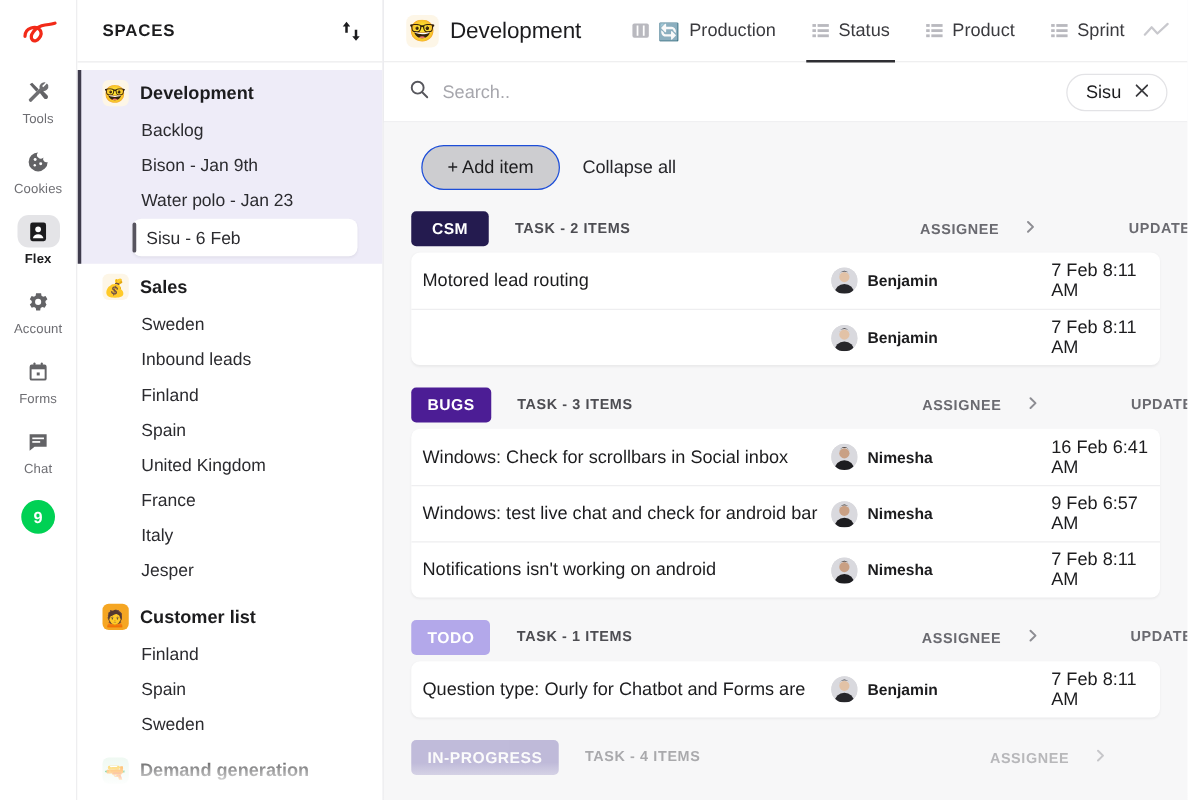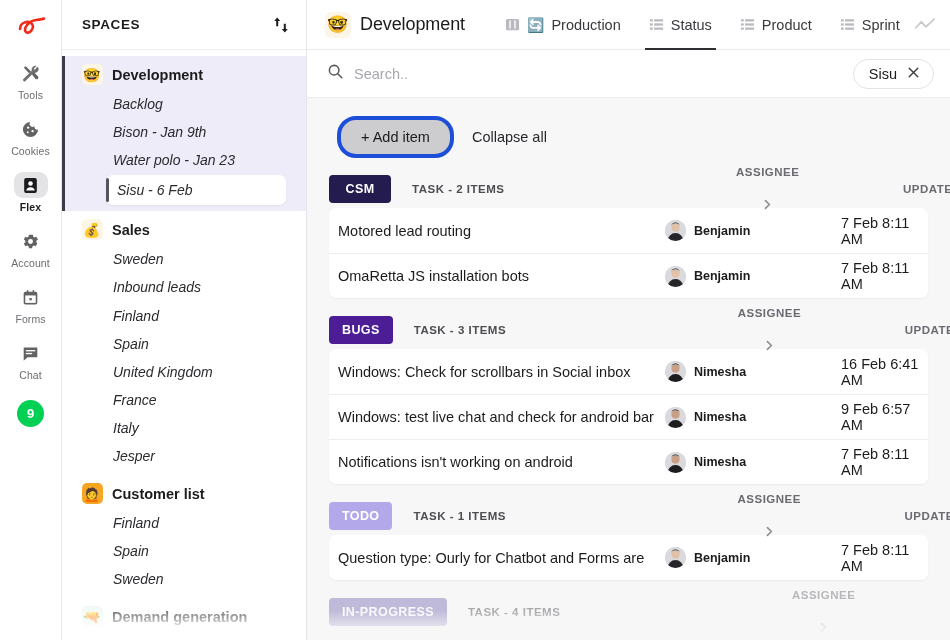--- a/index.html
+++ b/index.html
@@ -69,21 +69,21 @@
     padding: 5px 10px 5px 20px; cursor: pointer;
   }
   .g-emoji {
     width: 21px; height: 21px; border-radius: 5px;
     display: flex; align-items: center; justify-content: center;
     font-size: 14px; line-height: 1; flex: 0 0 21px;
   }
   .g-name { font-size: 14.5px; font-weight: 700; color: #1c1c1e; }
   .child {
     font-size: 14px; color: #2b2b2f; padding: 6px 10px 6px 51px;
-    cursor: pointer; line-height: 1.15; font-style: italic;
+    cursor: pointer; line-height: 1.15;
   }
   .child.muted { color: #9d9da3; }
   .child.sel {
     background: #ffffff; border-radius: 7px;
     margin: 1px 20px 1px 44px; padding: 7px 10px 7px 11px;
     position: relative; box-shadow: 0 1px 2px rgba(0,0,0,.05);
   }
   .child.sel::before {
     content: ""; position: absolute; left: 0; top: 3px; bottom: 3px;
     width: 3px; border-radius: 2px; background: #57545f;
@@ -139,37 +139,37 @@
     cursor: pointer; background: #fff;
   }
   .chip-x { color: #3a3a3e; font-size: 14px; line-height: 1; }
 
   .board {
     flex: 1; background: #f7f7f8; overflow: hidden;
     position: relative; padding: 0 22px;
   }
   .actionrow { display: flex; align-items: center; gap: 18px; padding: 18px 0 16px 8px; }
   .add-btn {
-    background: #cdcdd0; border: 4px solid #1d4ed8; border-radius: 19px;
+    background: #cdcdd0; border: 1px solid #1d4ed8; border-radius: 19px;
     padding: 9px 20px; font-size: 14.5px; color: #1c1c1e; cursor: pointer;
     font-family: "Liberation Sans", sans-serif;
   }
   .collapse { font-size: 14.5px; color: #27272b; cursor: pointer; }
 
   .grp-block { margin-bottom: 17px; }
   .grp-header { display: flex; align-items: center; height: 30px; margin-bottom: 4px; }
   .tag {
     color: #ffffff; font-size: 12.5px; font-weight: 700; letter-spacing: .4px;
     padding: 7px 13px; border-radius: 4px; min-width: 62px; text-align: center;
   }
   .grp-meta {
     font-size: 11.5px; font-weight: 700; letter-spacing: .5px;
     color: #4d4d52; margin-left: 21px;
   }
-  .col-assignee { position: absolute; left: 345px; display: flex; align-items: center; gap: 21px; flex-direction: column; }
+  .col-assignee { position: absolute; left: 345px; display: flex; align-items: flex-end; gap: 21px; }
   .col-updated { position: absolute; left: 512px; display: flex; align-items: center; gap: 7px; }
   .colh { font-size: 11.5px; font-weight: 700; letter-spacing: .5px; color: #6a6a70; }
   .chev { color: #8d8d93; font-size: 12px; }
   .grp-header-inner { position: relative; flex: 1; height: 100%; display: flex; align-items: center; }
 
   .rows { background: #fff; border-radius: 7px; box-shadow: 0 1px 2px rgba(0,0,0,.055); overflow: hidden; }
   .row {
     display: flex; align-items: center; height: 45px;
     position: relative; padding-left: 9px; cursor: pointer;
   }
@@ -454,21 +454,20 @@
                       <circle cx="10.5" cy="7.6" r="4.1" fill="#e2c2a6"></circle>
                       <path d="M6.4 6.6 a4.1 4.1 0 0 1 8.2 0 q0-3.4-4.1-3.4 T6.4 6.6Z" fill="#2b2b30"></path>
                       <path d="M2.6 21 a7.9 7.9 0 0 1 15.8 0Z" fill="#26262a"></path>
                     </svg>
                   </span>
                   <span class="aname">Benjamin</span>
                 </span>
                 <span class="row-date">7 Feb 8:11 AM</span>
               </div>
               <div class="row">
-                <span class="row-title">OmaRetta JS installation bots</span>
                 <span class="row-assignee">
                   <span class="avatar">
                     <svg width="21" height="21" viewBox="0 0 21 21">
                       <rect width="21" height="21" fill="#d9d9de"></rect>
                       <circle cx="10.5" cy="7.6" r="4.1" fill="#e2c2a6"></circle>
                       <path d="M6.4 6.6 a4.1 4.1 0 0 1 8.2 0 q0-3.4-4.1-3.4 T6.4 6.6Z" fill="#2b2b30"></path>
                       <path d="M2.6 21 a7.9 7.9 0 0 1 15.8 0Z" fill="#26262a"></path>
                     </svg>
                   </span>
                   <span class="aname">Benjamin</span>

